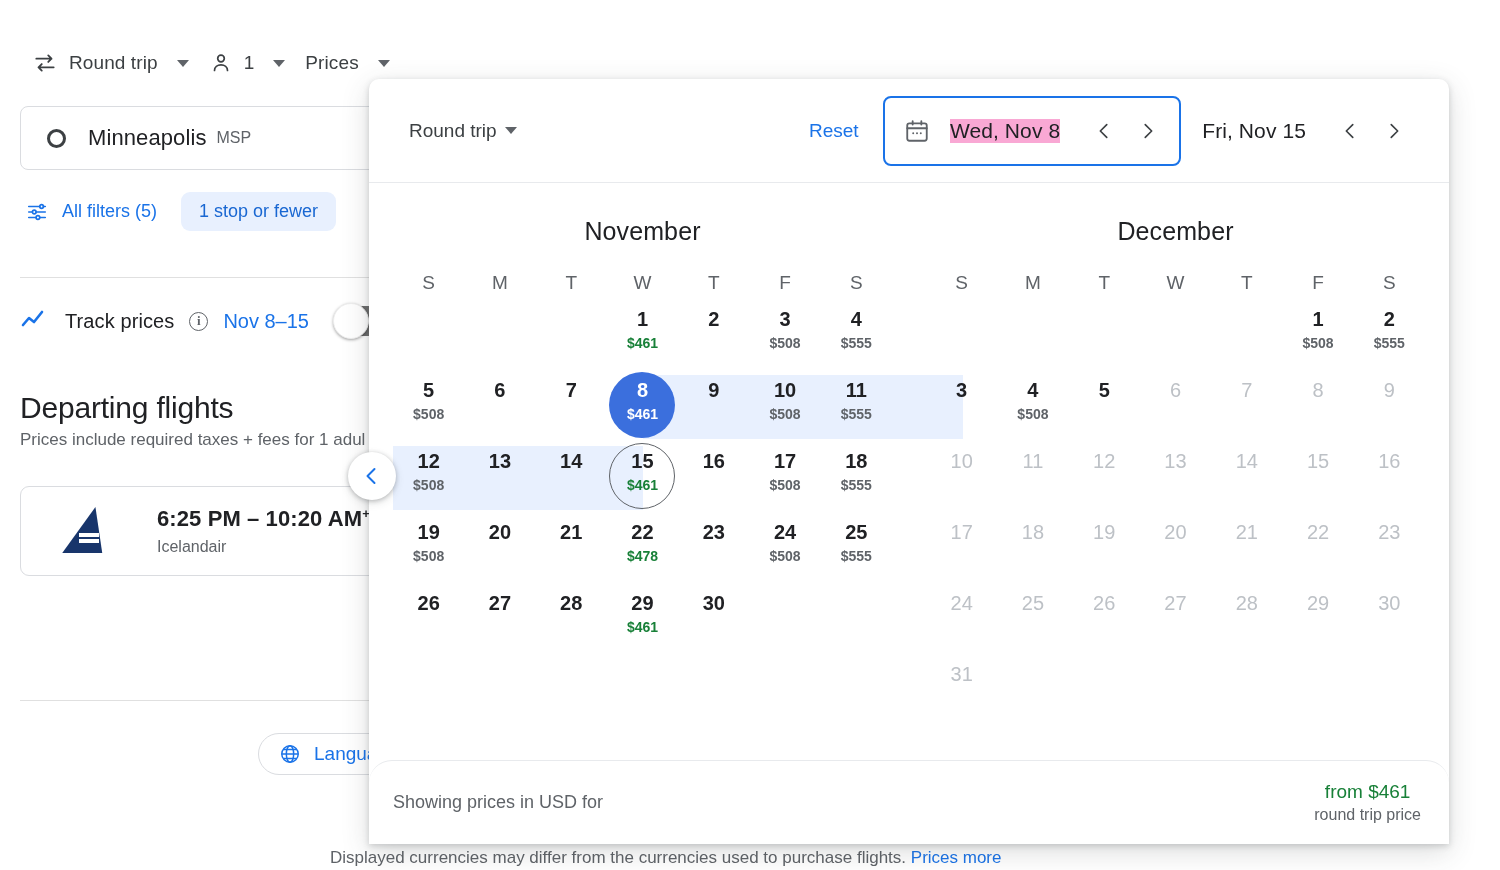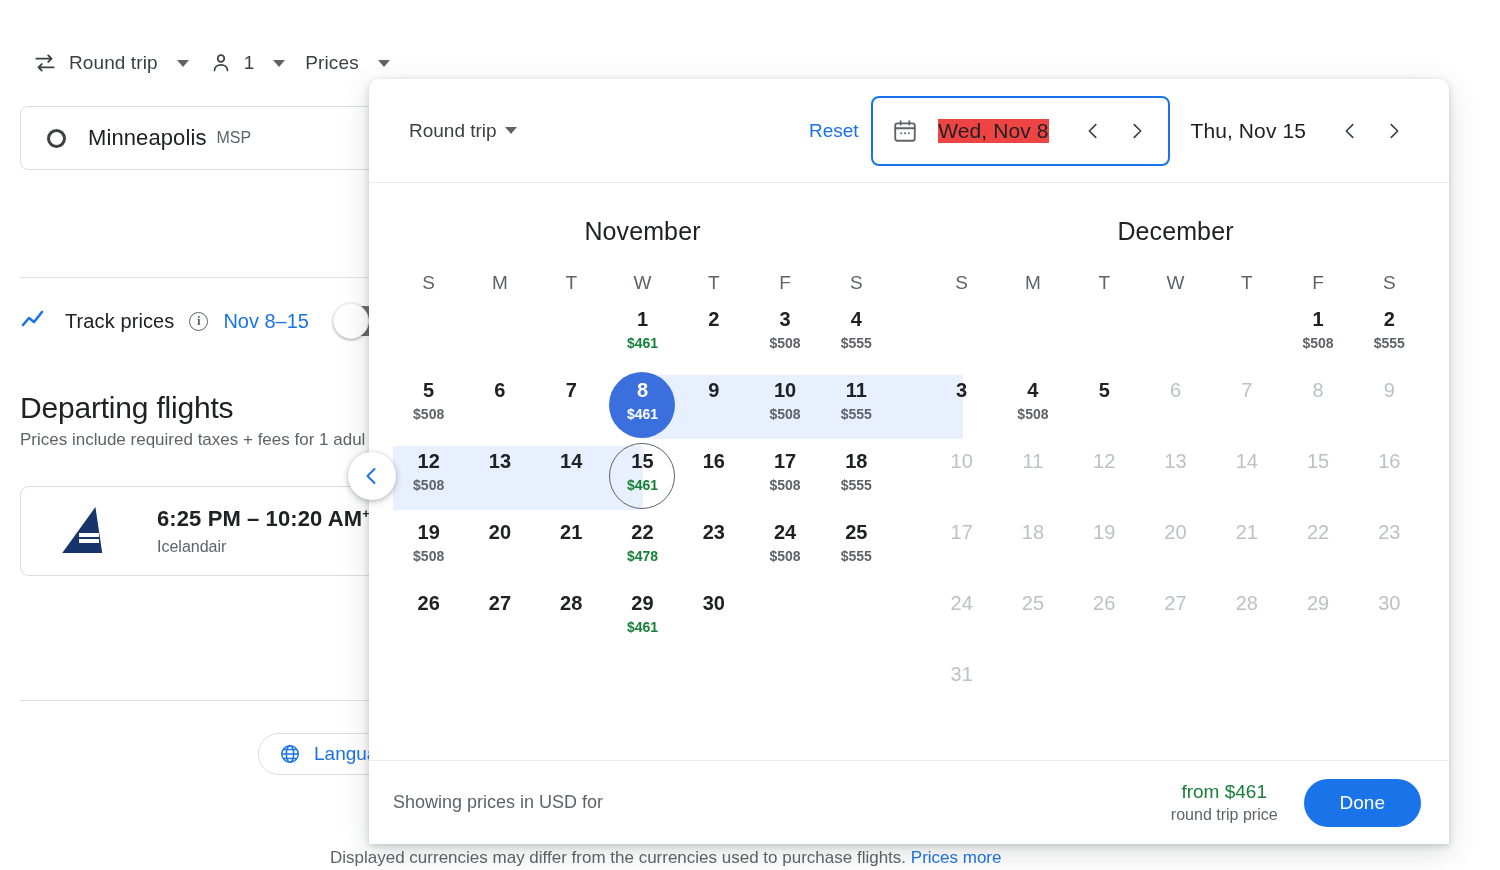--- a/index.html
+++ b/index.html
@@ -165,21 +165,21 @@
     height: 70px; display: flex; align-items: center; gap: 0;
     border: 1px solid transparent; border-radius: 8px;
     padding: 0 14px 0 20px;
   }
   .date-field.focused {
     border: 2px solid #1a73e8; background: #fff;
     padding: 0 13px 0 19px;
   }
   .cal-ico { margin-right: 20px; }
   .date-text { font-size: 21px; color: #202124; letter-spacing: .1px; }
-  .date-text.sel { background: #ef4444; }
+  .date-text.sel { background: #f9a8d4; }
   .nav-arrows { display: flex; align-items: center; gap: 8px; margin-left: 26px;}
   .navbtn {
     width: 36px; height: 36px; display: flex; align-items: center; justify-content: center;
     border-radius: 50%;
   }
 
   .dlg-body {
     flex: 1 1 auto; display: flex;
     padding: 22px 24px 0 24px; gap: 34px;
   }
@@ -218,20 +218,21 @@
   .cell.selected .disc { background: #3b6fdd; }
   .cell.selected .daynum { color: #fff; }
   .cell.selected .price { color: #fff; }
   .cell.rangeend .disc { border: 1.8px solid #5f6368; background: transparent; }
 
   .dlg-foot {
     flex: 0 0 84px; height: 84px;
     border-top: 1px solid #e8eaed;
     display: flex; align-items: center; padding: 0 28px 0 24px;
     gap: 0;
+    border-radius: 23px;
   }
   .showing { font-size: 18px; color: #5f6368; }
   .trip-len-nav {
     display: flex; align-items: center; gap: 10px; margin-left: 22px;
   }
   .trip-len { font-size: 18px; color: #202124; font-weight: 700; }
   .foot-right { margin-left: auto; display: flex; align-items: center; gap: 26px; }
   .from-price { text-align: center; }
   .from-price .fp { font-size: 19px; color: #188038; font-weight: 400; line-height: 24px;}
   .from-price .rt { font-size: 16px; color: #5f6368; line-height: 22px;}
@@ -275,20 +276,34 @@
         <span class="caret"></span>
       </div>
     </div>
 
     <div class="origin-box">
       <span class="ring"></span>
       <span class="origin-city">Minneapolis</span>
       <span class="origin-code">MSP</span>
     </div>
 
+    <div class="filters-row">
+      <div class="all-filters">
+        <span class="ico">
+          <svg width="22" height="22" viewBox="0 0 24 24" fill="none" stroke="#1a73e8" stroke-width="1.8" stroke-linecap="round">
+            <path d="M3 6h12M19 6h2M3 12h4M11 12h10M3 18h8M15 18h6"></path>
+            <circle cx="17" cy="6" r="2"></circle>
+              <circle cx="9" cy="12" r="2"></circle>
+              <circle cx="13" cy="18" r="2"></circle>
+          </svg>
+        </span>
+        <span>All filters (5)</span>
+      </div>
+      <div class="chip">1 stop or fewer</div>
+    </div>
 
     <div class="divider-1"></div>
 
     <div class="track-row">
       <span class="ico">
         <svg width="30" height="26" viewBox="0 0 30 26" fill="none" stroke="#1a73e8" stroke-width="2.6" stroke-linecap="round" stroke-linejoin="round">
           <path d="M3 17l6-7 5 4 8-10"></path>
         </svg>
       </span>
       <span class="track-label">Track prices</span>
@@ -363,21 +378,21 @@
                 </svg>
             </span>
             <span class="navbtn">
               <svg width="22" height="22" viewBox="0 0 24 24" fill="none" stroke="#3c4043" stroke-width="1.8" stroke-linecap="round" stroke-linejoin="round">
                   <path d="M9 5l7 7-7 7"></path>
                 </svg>
             </span>
           </span>
         </div>
         <div class="date-field">
-          <span class="date-text">Thu, Nov 15</span>
+          <span class="date-text">Fri, Nov 15</span>
           <span class="nav-arrows">
             <span class="navbtn">
               <svg width="22" height="22" viewBox="0 0 24 24" fill="none" stroke="#3c4043" stroke-width="1.8" stroke-linecap="round" stroke-linejoin="round">
                   <path d="M15 5l-7 7 7 7"></path>
                 </svg>
             </span>
             <span class="navbtn">
               <svg width="22" height="22" viewBox="0 0 24 24" fill="none" stroke="#3c4043" stroke-width="1.8" stroke-linecap="round" stroke-linejoin="round">
                   <path d="M9 5l7 7-7 7"></path>
                 </svg>
@@ -658,21 +673,20 @@
         </div>
       </div>
 
     <div class="dlg-foot">
       <span class="showing">Showing prices in USD for</span>
       <span class="foot-right">
         <span class="from-price">
           <div class="fp">from $461</div>
           <div class="rt">round trip price</div>
         </span>
-        <span class="done-btn">Done</span>
       </span>
     </div>
   </div>
 
   <div class="carousel-back">
     <svg width="24" height="24" viewBox="0 0 24 24" fill="none" stroke="#1a73e8" stroke-width="2" stroke-linecap="round" stroke-linejoin="round">
         <path d="M14.5 5l-7 7 7 7"></path>
       </svg>
   </div>
 

